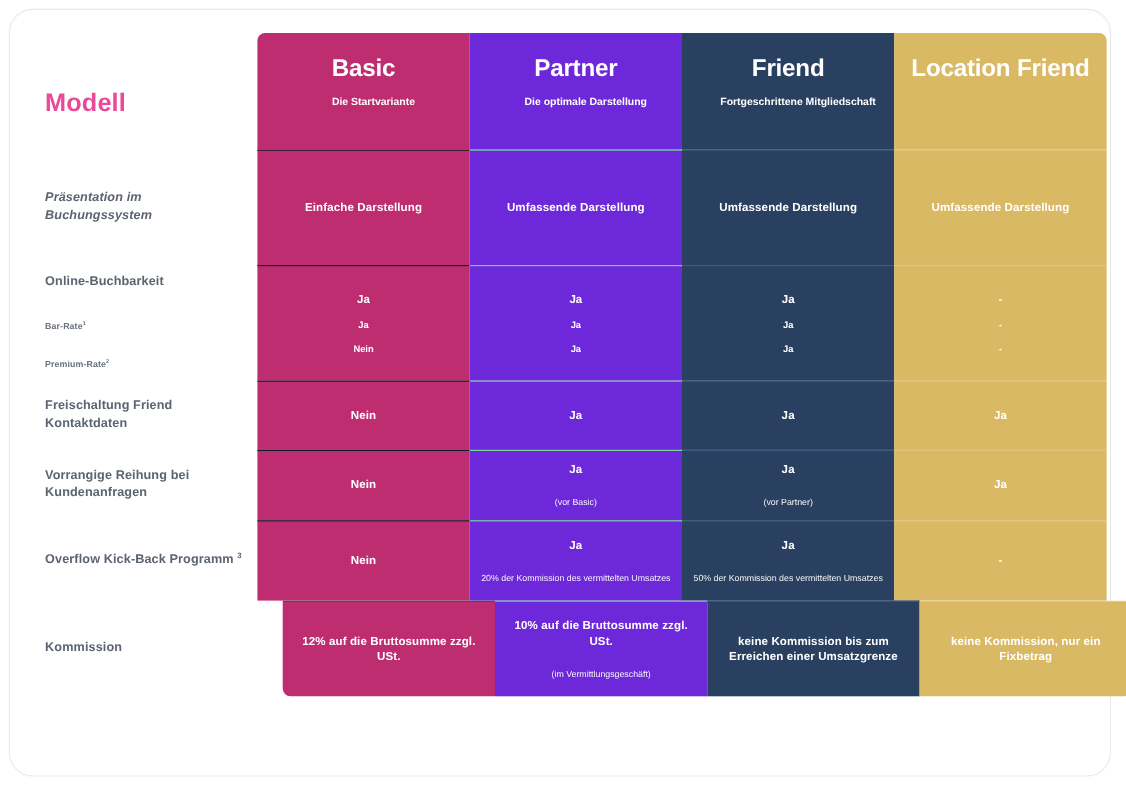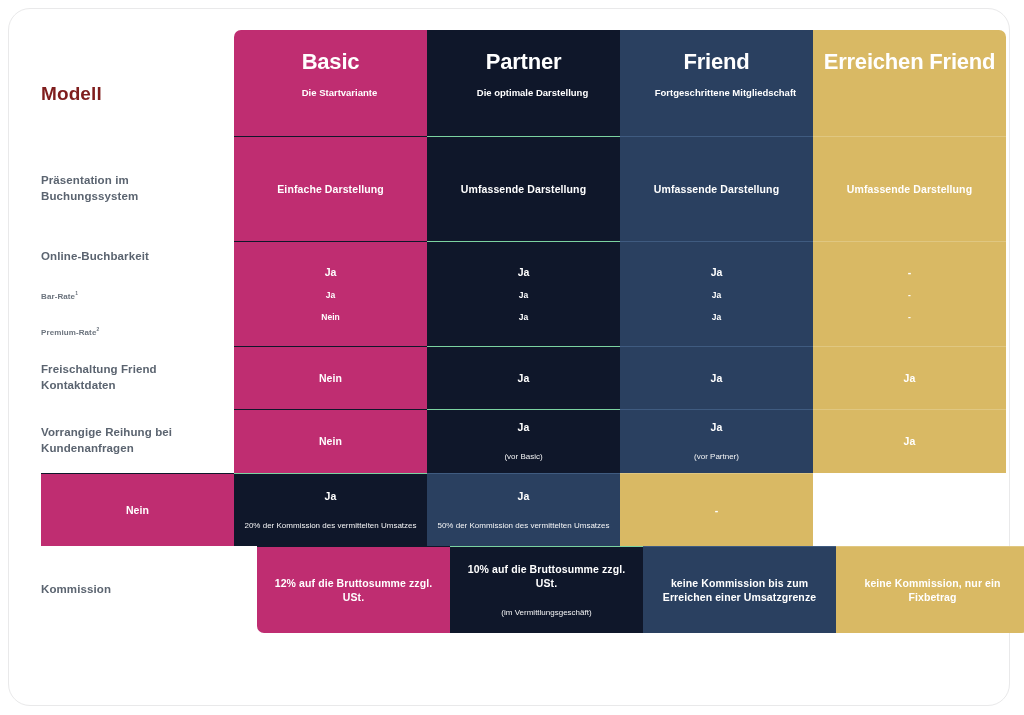--- a/index.html
+++ b/index.html
@@ -73,21 +73,21 @@
   }
   .cell .note{
     font-size:8px;
     font-weight:normal;
     line-height:1.3;
     margin-top:18px;
     opacity:.95;
   }
   
   .c-basic{background:#bf2d71;}
-  .c-partner{background:#0f172a;}
+  .c-partner{background:#6d28d9;}
   .c-friend{background:#2a4060;}
   .c-location{background:#d9b964;}
 
   
   .cell.div-basic{border-top:1px solid #0f172a;}
   .cell.div-partner{border-top:1px solid #7bd3a1;}
   .cell.div-friend{border-top:1px solid #3f5b80;}
   .cell.div-location{border-top:1px solid #e0c781;}
 
   
@@ -105,38 +105,38 @@
     letter-spacing:-.2px;
   }
   .hdr-sub{
     font-size:9.5px;
     font-weight:bold;
     line-height:1.25;
     margin-top:12px;
     margin-left:18px;
   }
   .hdr-row .rowlabel .main{
-    color:#7f1d1d;
-    font-size:19px;
+    color:#ec4899;
+    font-size:23px;
     font-weight:bold;
     letter-spacing:.1px;
   }
   .hdr-row .rowlabel{justify-content:center;padding-top:22px;}
 
   
   .r-praesentation .cell{height:105px;}
   .r-online .cell{height:105px;}
   .r-freischaltung .cell{height:63px;}
   .r-vorrangig .cell{height:64px;}
   .r-overflow .cell{height:73px;}
   .r-kommission .cell{height:87px;}
   .r-kommission .cell.c-basic{border-bottom-left-radius:7px;margin-left:23px;}
   .r-kommission .cell.c-location{border-bottom-right-radius:7px;}
 
-  .r-praesentation .rowlabel{height:105px;}
+  .r-praesentation .rowlabel{height:105px;font-style:italic;}
   .r-online .rowlabel{height:105px;justify-content:center;gap:16px;}
   .r-freischaltung .rowlabel{height:63px;}
   .r-vorrangig .rowlabel{height:64px;}
   .r-overflow .rowlabel{height:73px;}
   .r-kommission .rowlabel{height:87px;}
 
   
   .cell.stack{justify-content:center;}
   .cell.stack .v1{font-size:10.5px;font-weight:bold;}
   .cell.stack .v2{font-size:8.5px;font-weight:bold;margin-top:12px;}
@@ -159,21 +159,21 @@
       </div>
       <div class="cell c-partner">
         <div class="hdr-title">Partner</div>
         <div class="hdr-sub">Die optimale Darstellung</div>
       </div>
       <div class="cell c-friend">
         <div class="hdr-title">Friend</div>
         <div class="hdr-sub">Fortgeschrittene Mitgliedschaft</div>
       </div>
       <div class="cell c-location">
-        <div class="hdr-title">Erreichen Friend</div>
+        <div class="hdr-title">Location Friend</div>
       </div>
     </div>
 
     <div class="row r-praesentation">
       <div class="rowlabel">
         <div class="main">Präsentation im Buchungssystem</div>
       </div>
       <div class="cell c-basic div-basic">
         <div class="v">Einfache Darstellung</div>
       </div>
@@ -248,20 +248,23 @@
       <div class="cell c-friend div-friend">
         <div class="v">Ja</div>
         <div class="note">(vor Partner)</div>
       </div>
       <div class="cell c-location div-location">
         <div class="v">Ja</div>
       </div>
     </div>
 
     <div class="row r-overflow">
+      <div class="rowlabel">
+        <div class="main"><span>Overflow Kick-Back Programm</span> <sup>3</sup></div>
+      </div>
       <div class="cell c-basic div-basic">
         <div class="v">Nein</div>
       </div>
       <div class="cell c-partner div-partner">
         <div class="v">Ja</div>
         <div class="note">20% der Kommission des vermittelten Umsatzes</div>
       </div>
       <div class="cell c-friend div-friend">
         <div class="v">Ja</div>
         <div class="note">50% der Kommission des vermittelten Umsatzes</div>

